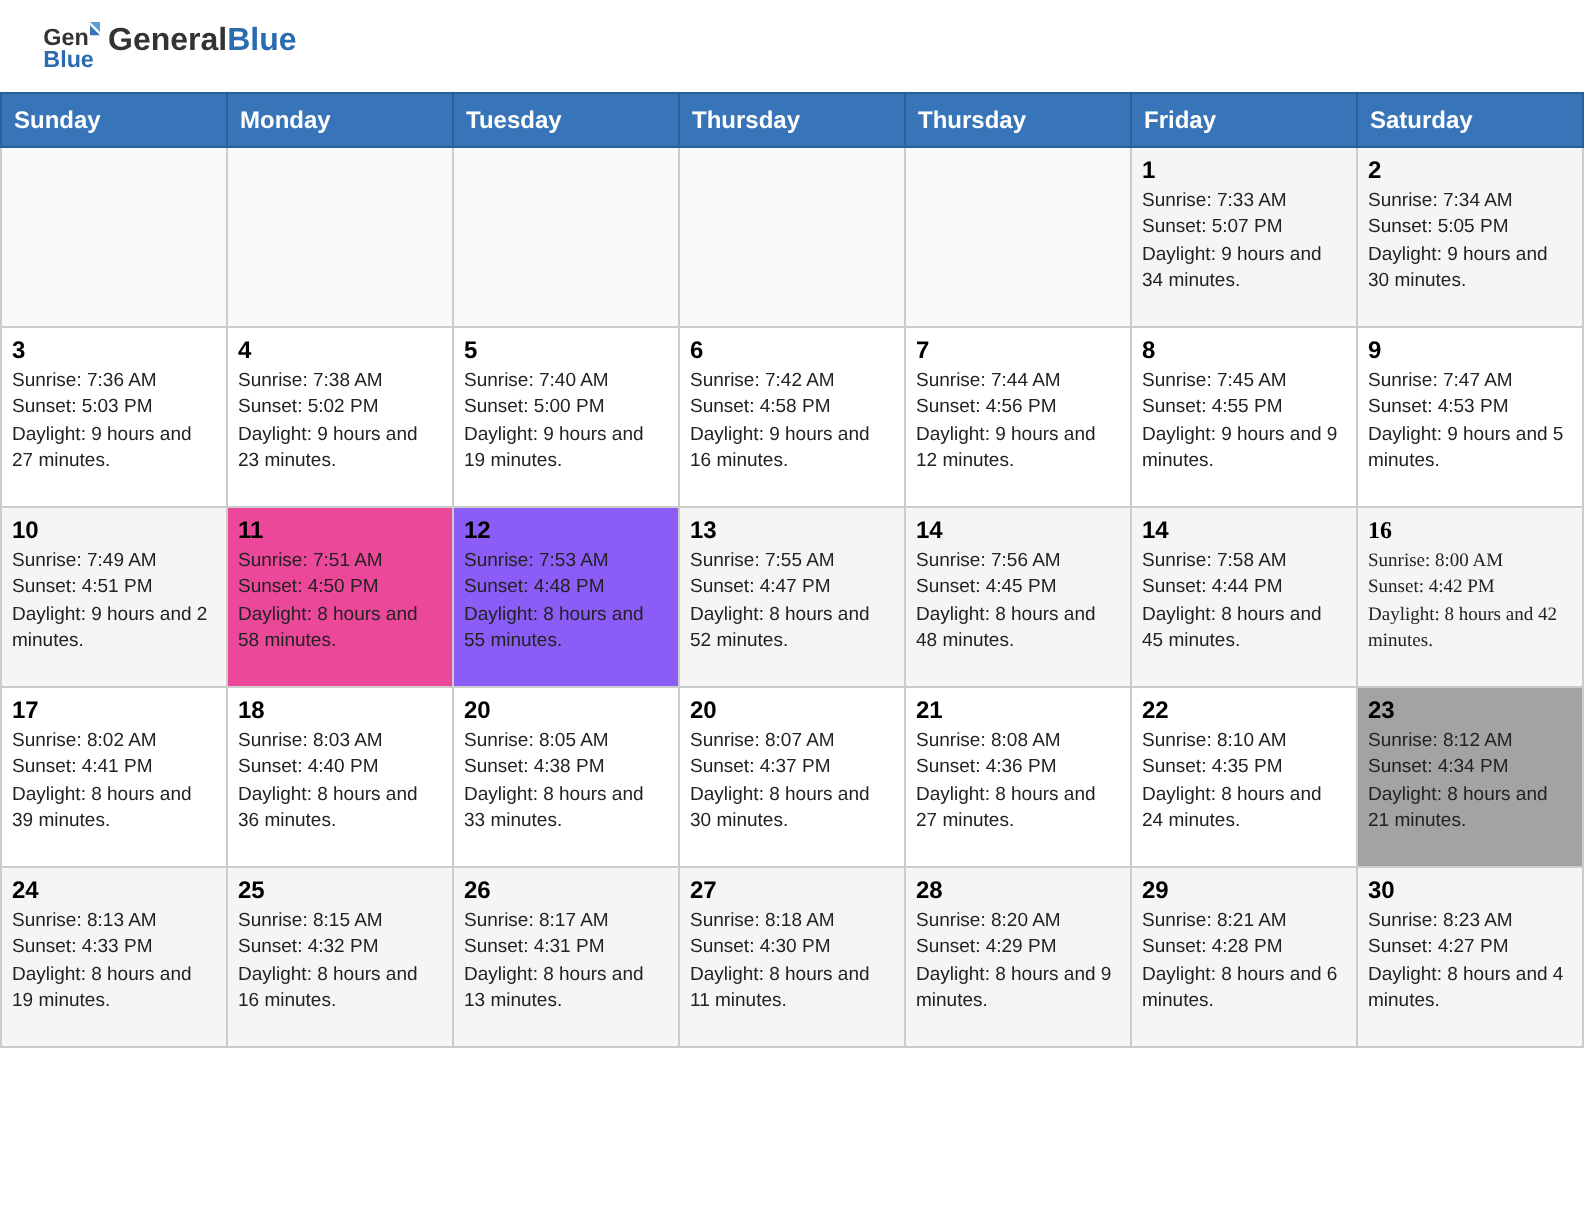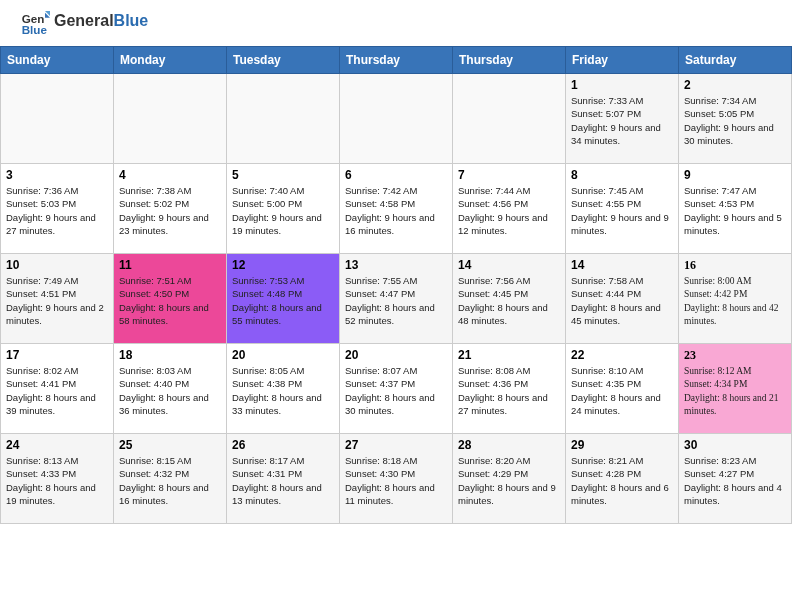--- a/index.html
+++ b/index.html
@@ -230,21 +230,21 @@
           <div class="day-info">Sunrise: 8:07 AM<br>Sunset: 4:37 PM<br>Daylight: 8 hours and 30 minutes.</div>
         </td>
         <td style="background: rgb(255, 255, 255);">
           <span class="day-num">21</span>
           <div class="day-info">Sunrise: 8:08 AM<br>Sunset: 4:36 PM<br>Daylight: 8 hours and 27 minutes.</div>
         </td>
         <td style="background: rgb(255, 255, 255);">
           <span class="day-num">22</span>
           <div class="day-info">Sunrise: 8:10 AM<br>Sunset: 4:35 PM<br>Daylight: 8 hours and 24 minutes.</div>
         </td>
-        <td style="background: #f9a8d4; font-family: Liberation Serif, serif;">
+        <td style="background: #a3a3a3;">
           <span class="day-num">23</span>
           <div class="day-info">Sunrise: 8:12 AM<br>Sunset: 4:34 PM<br>Daylight: 8 hours and 21 minutes.</div>
         </td>
       </tr>
       <tr class="week-row">
         <td style="background: rgb(245, 245, 245);">
           <span class="day-num">24</span>
           <div class="day-info">Sunrise: 8:13 AM<br>Sunset: 4:33 PM<br>Daylight: 8 hours and 19 minutes.</div>
         </td>
         <td style="background: rgb(245, 245, 245);">

